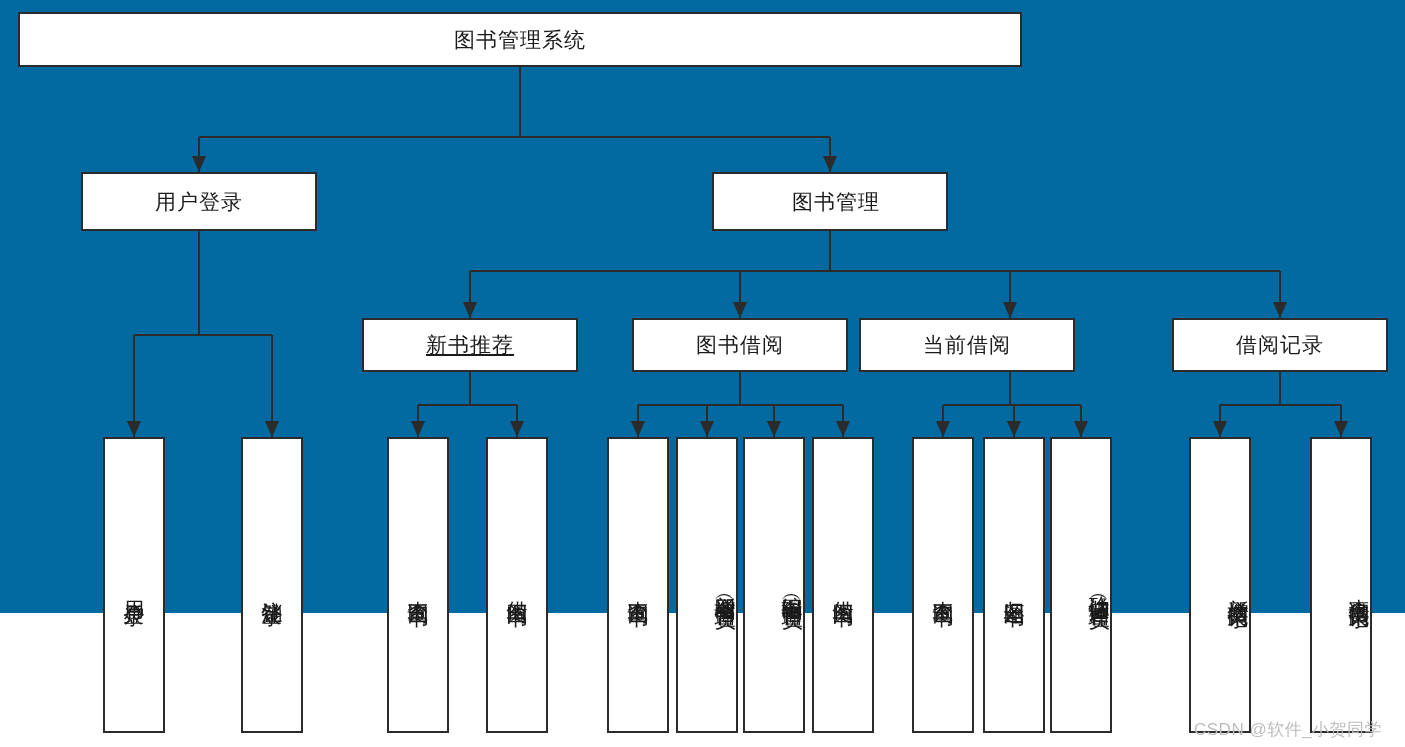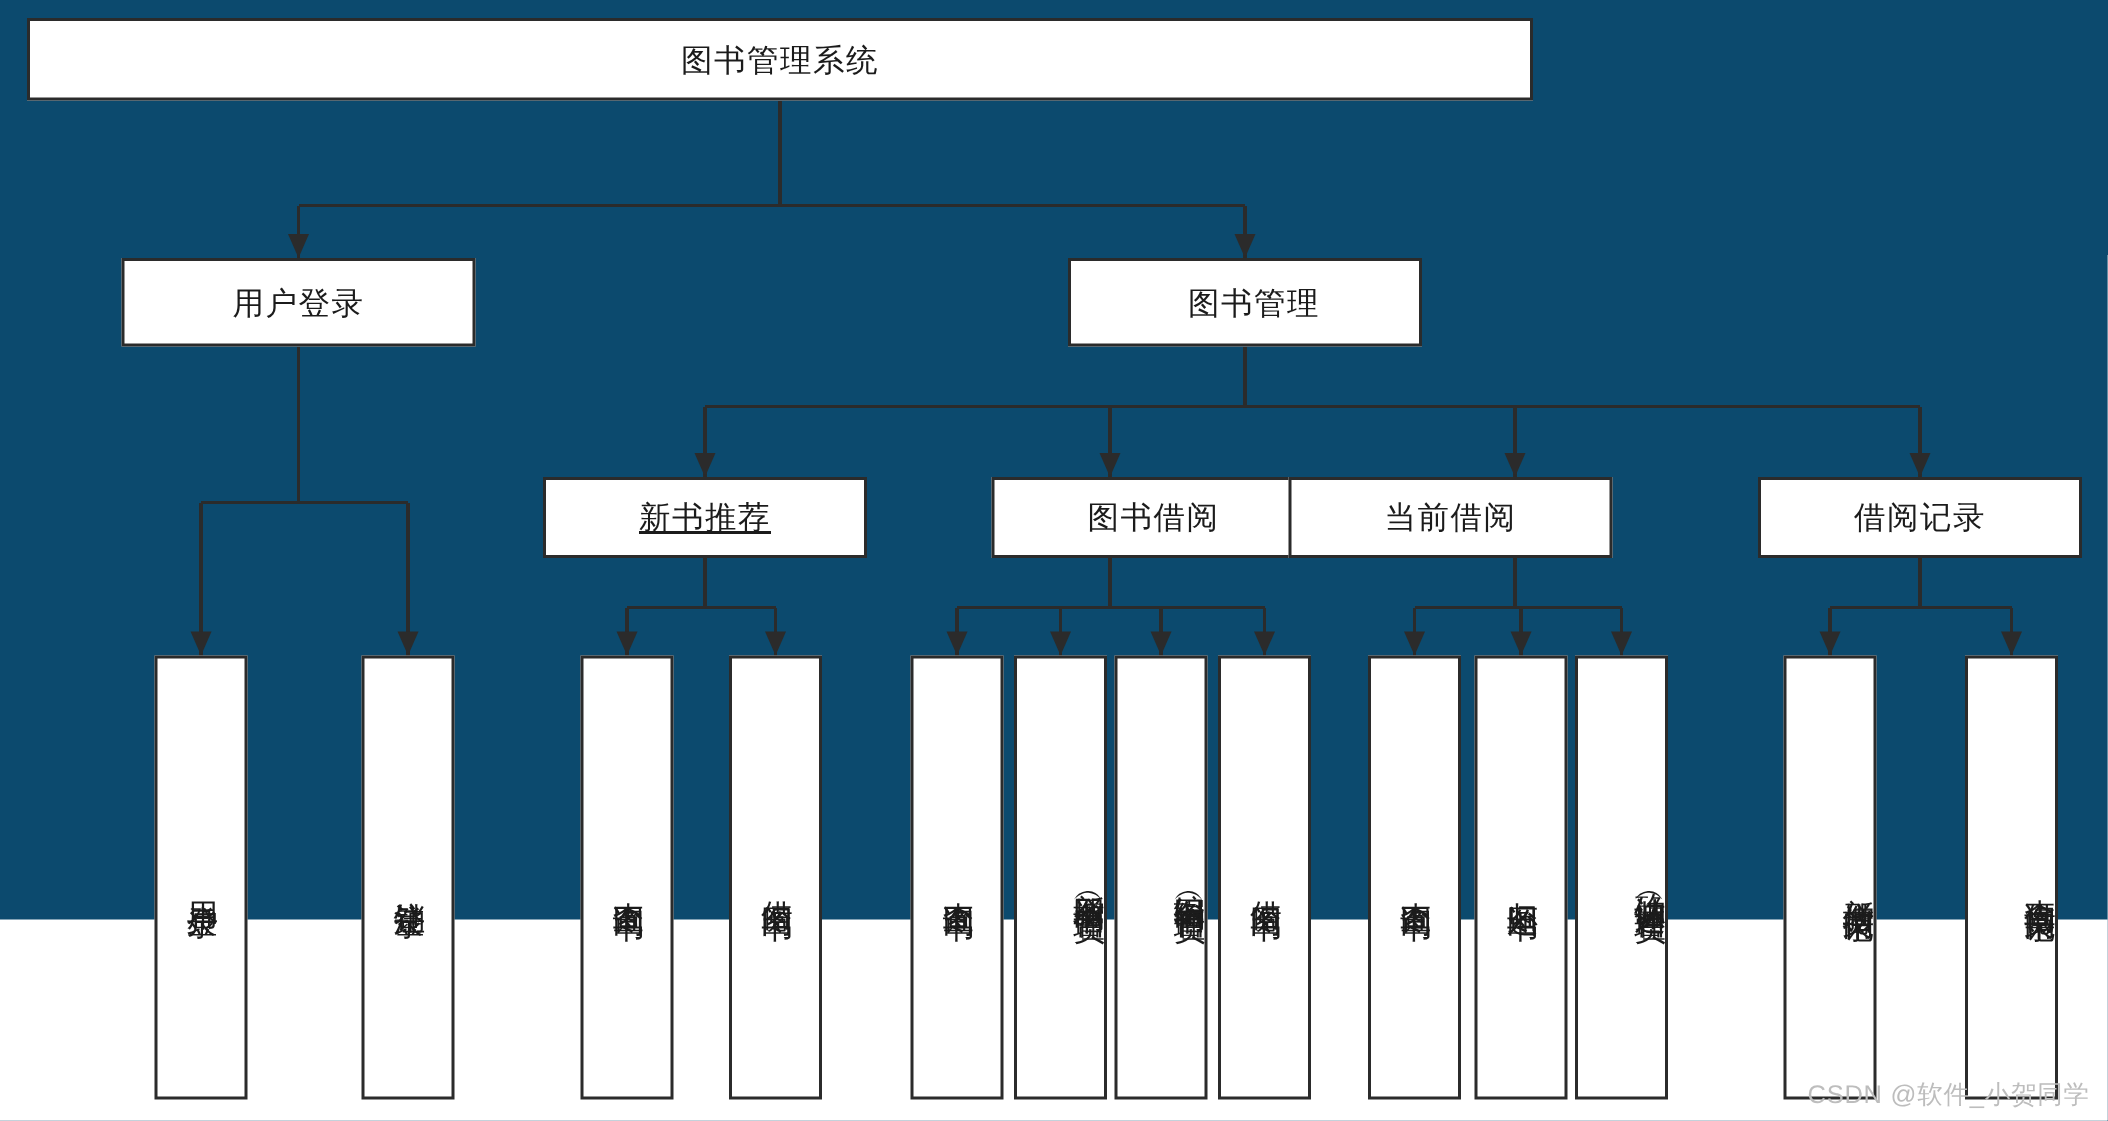--- a/index.html
+++ b/index.html
@@ -1,30 +1,30 @@
 <!DOCTYPE html>
 <html><head>
 <meta charset="utf-8">
 <style>
   html,body{margin:0;padding:0;background:#ffffff;}
   body{width:1405px;height:747px;overflow:hidden;
        font-family:"Liberation Sans","DejaVu Sans",sans-serif;}
-  #stage{position:relative;width:1405px;height:613px;background:#0c4a6e;}
+  #stage{position:relative;width:1405px;height:613px;background:#0369a1;}
   svg.wires{position:absolute;left:0;top:0;width:1405px;height:747px;}
   .node{position:absolute;box-sizing:border-box;background:#ffffff;
         border:2px solid #2b2b2b;display:flex;align-items:center;
         justify-content:center;color:#1b1b1b;}
   .node.h{font-size:21px;letter-spacing:1px;}
   .node.v{writing-mode:vertical-rl;text-orientation:upright;
           font-size:21px;letter-spacing:2px;padding-top:6px;
           align-items:flex-start;justify-content:center;line-height:1.05;}
   .node.v.mid{align-items:center;}
   .nlabel{display:block;white-space:pre;}
   .watermark{position:absolute;color:#bdbdbd;font-size:17px;
-             letter-spacing:.5px;white-space:nowrap;margin-left:11px;}
+             letter-spacing:.5px;white-space:nowrap;}
 </style>
 </head>
 <body>
 
 <div id="stage">
   <svg class="wires" viewBox="0 0 1405 747">
       <line x1="520" y1="67" x2="520" y2="137" stroke="#2b2b2b" stroke-width="2.5" shape-rendering="crispEdges"></line>
       <line x1="199" y1="137" x2="830" y2="137" stroke="#2b2b2b" stroke-width="2.5" shape-rendering="crispEdges"></line>
       <line x1="199" y1="137" x2="199" y2="172" stroke="#2b2b2b" stroke-width="2.5" shape-rendering="crispEdges"></line>
       <path d="M192,156 L206,156 L199,172 Z" fill="#2b2b2b"></path>
@@ -83,21 +83,21 @@
       </div>
       <div class="node h" style="left: 81px; top: 172px; width: 236px; height: 59px;">
         <span class="nlabel">用户登录</span>
       </div>
       <div class="node h" style="left: 712px; top: 172px; width: 236px; height: 59px; padding-left: 12px;">
         <span class="nlabel">图书管理</span>
       </div>
       <div class="node h" style="left: 362px; top: 318px; width: 216px; height: 54px; text-decoration: underline;">
         <span class="nlabel">新书推荐</span>
       </div>
-      <div class="node h" style="left: 661px; top: 318px; width: 216px; height: 54px;">
+      <div class="node h" style="left: 632px; top: 318px; width: 216px; height: 54px;">
         <span class="nlabel">图书借阅</span>
       </div>
       <div class="node h" style="left: 859px; top: 318px; width: 216px; height: 54px;">
         <span class="nlabel">当前借阅</span>
       </div>
       <div class="node h" style="left: 1172px; top: 318px; width: 216px; height: 54px; align-items: center;">
         <span class="nlabel">借阅记录</span>
       </div>
       <div class="node v mid" style="left: 103px; top: 437px; width: 62px; height: 296px;">
         <span class="nlabel">用户登录</span>

